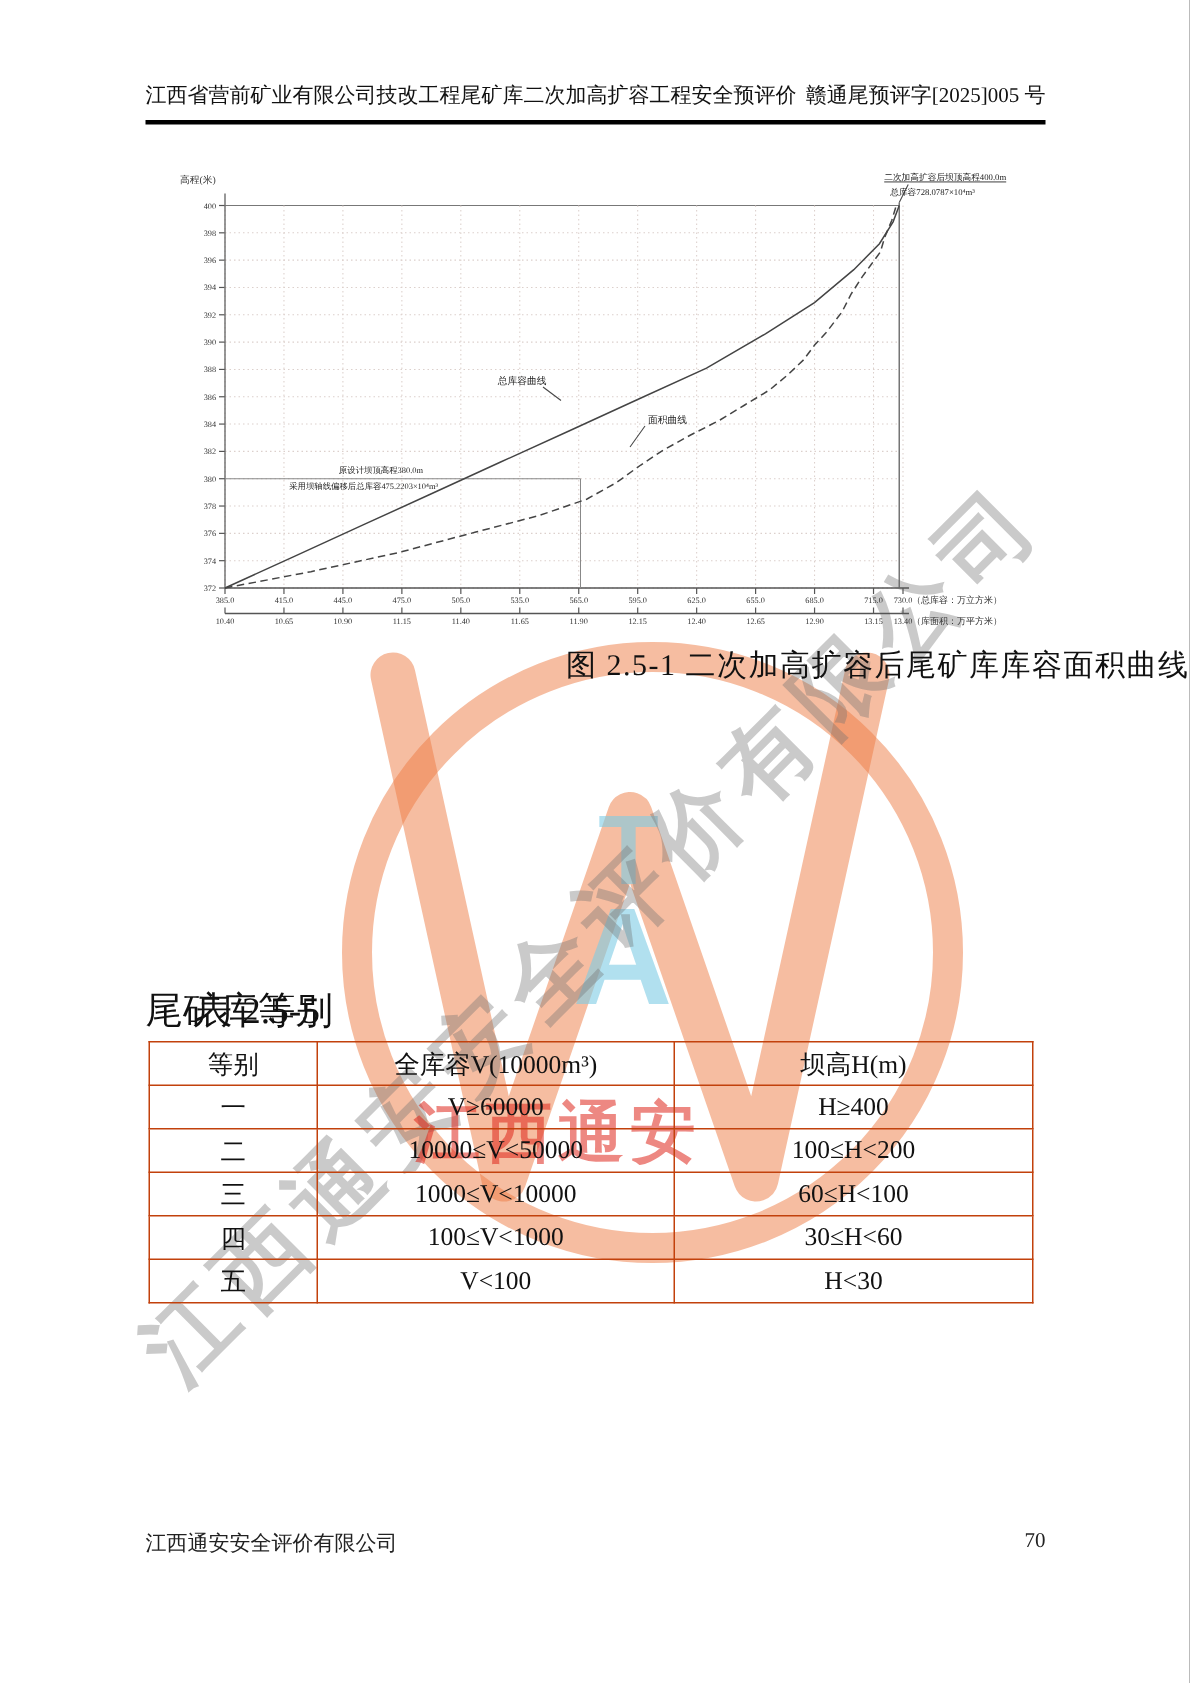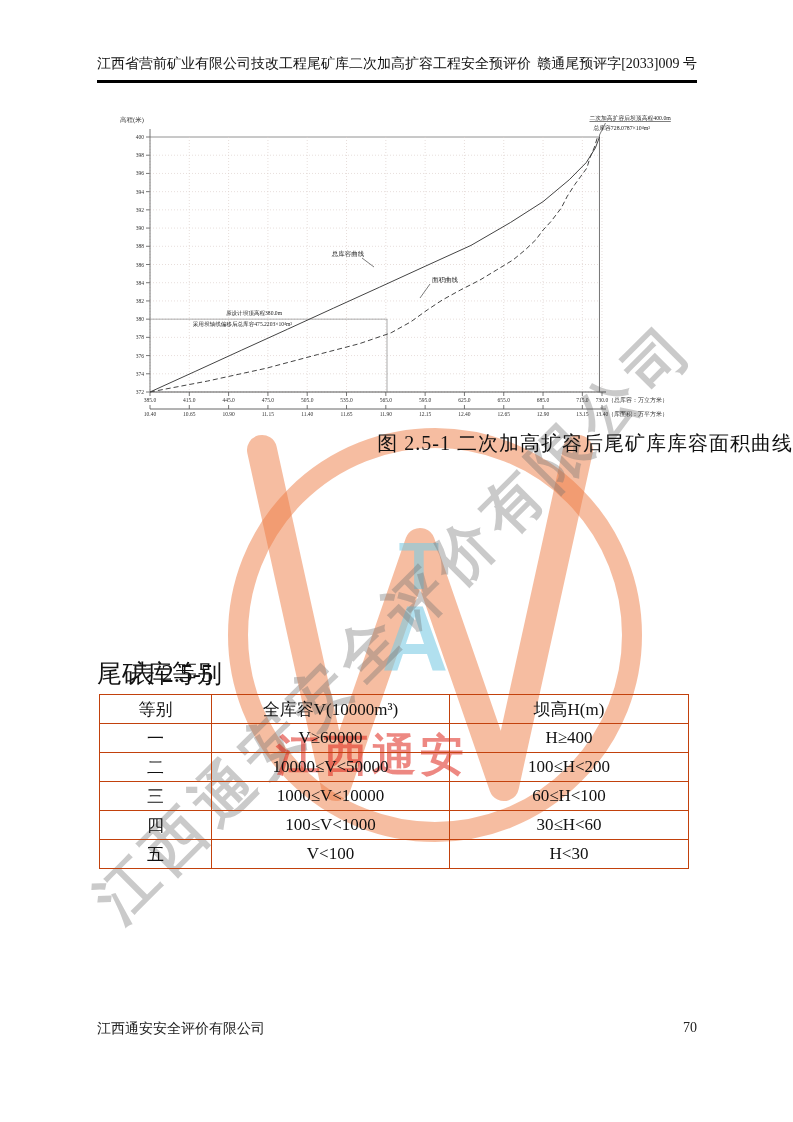--- a/index.html
+++ b/index.html
@@ -56,21 +56,21 @@
     <div class="wm-t">T</div>
     <div class="wm-a">A</div>
     <div class="wm-diag">江西通安安全评价有限公司</div>
     <div class="wm-red">江西通安</div>
   </div>
 
   <div class="content">
 
     <div class="hdr">
       <span>江西省营前矿业有限公司技改工程尾矿库二次加高扩容工程安全预评价</span>
-      <span>赣通尾预评字[2033]009 号</span>
+      <span>赣通尾预评字[2025]005 号</span>
     </div>
     <div class="hdr-rule"></div>
 
     <div class="chart-box" id="chart"><svg width="600" height="322" viewBox="0 0 600 322">
           <line x1="50" y1="29" x2="499.4828185507247" y2="29" stroke="#777" stroke-width="0.8"></line>
           <line x1="46" y1="29" x2="50" y2="29" stroke="#555" stroke-width="0.8"></line>
           <text x="44" y="31" font-size="5.5" text-anchor="end" fill="#333">400</text>
           <line x1="50" y1="47.214285714285694" x2="499.4828185507247" y2="47.214285714285694" stroke="#dcd0cc" stroke-width="0.7" stroke-dasharray="1 2"></line>
           <line x1="46" y1="47.214285714285694" x2="50" y2="47.214285714285694" stroke="#555" stroke-width="0.8"></line>
           <text x="44" y="49.214285714285694" font-size="5.5" text-anchor="end" fill="#333">398</text>

